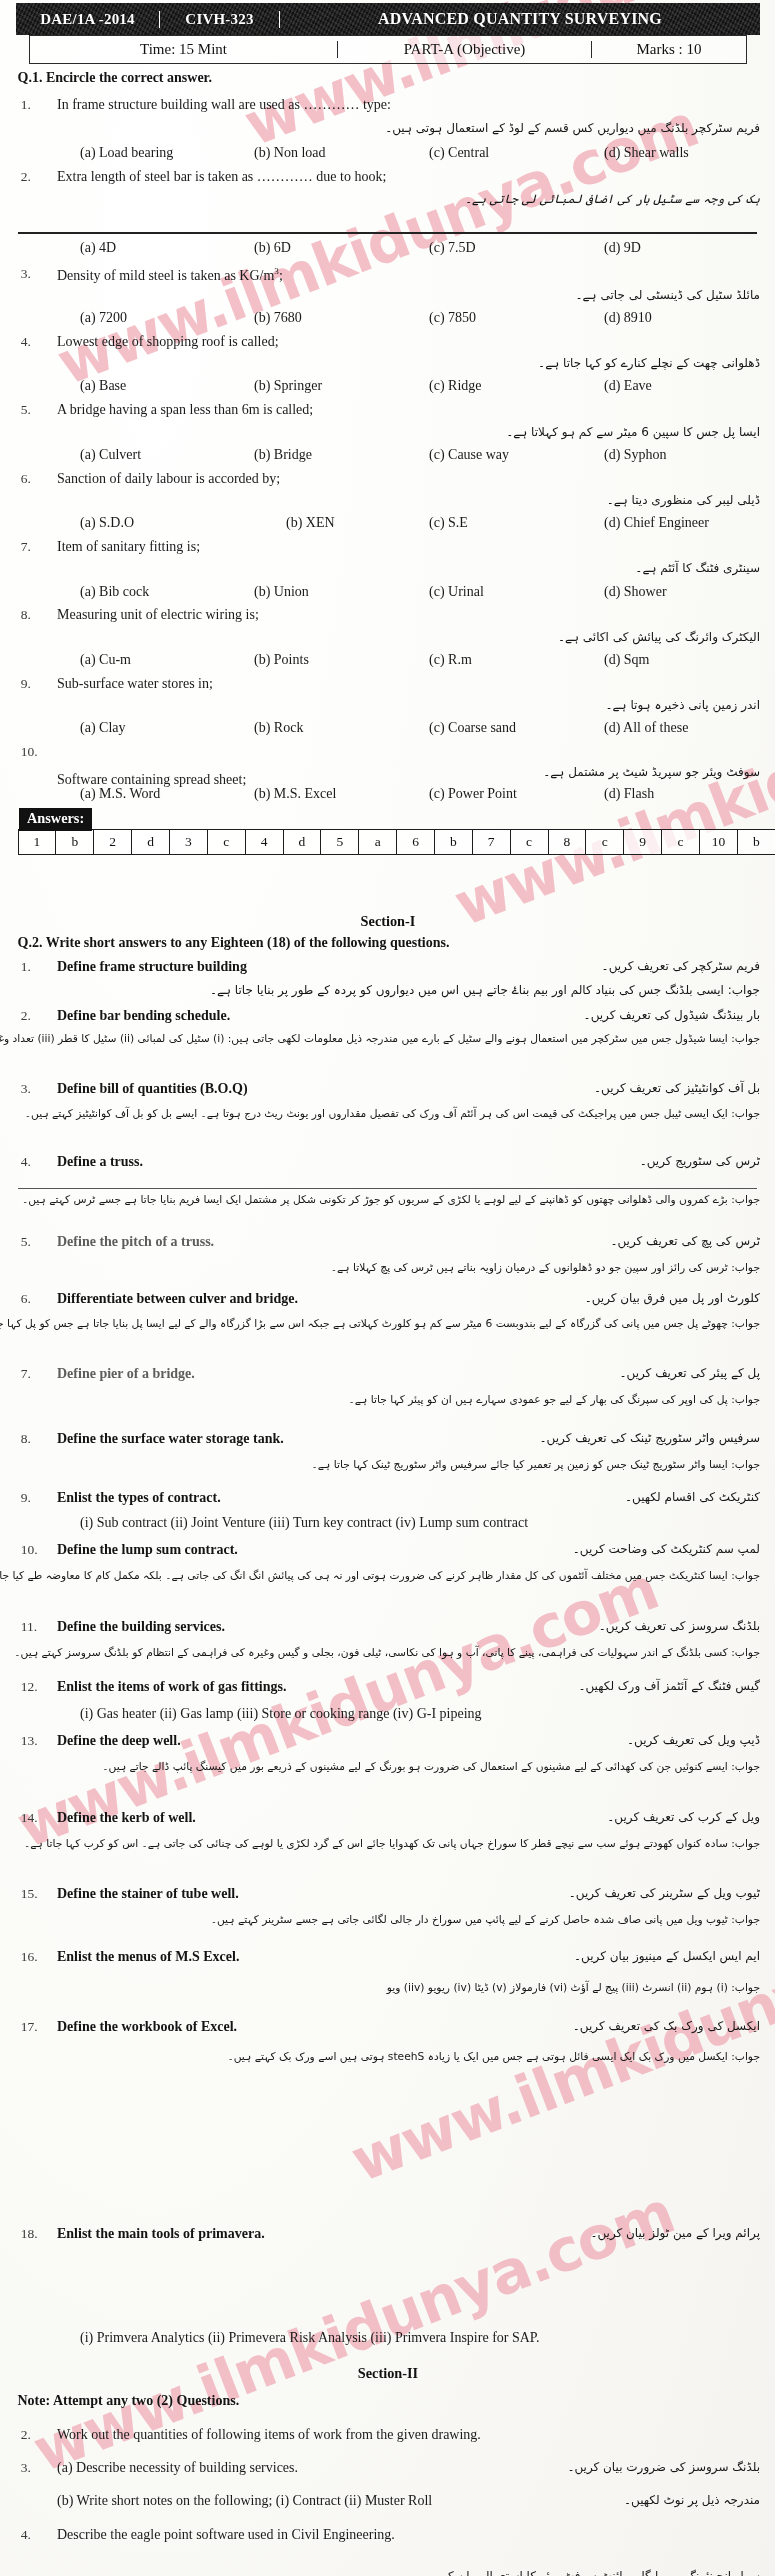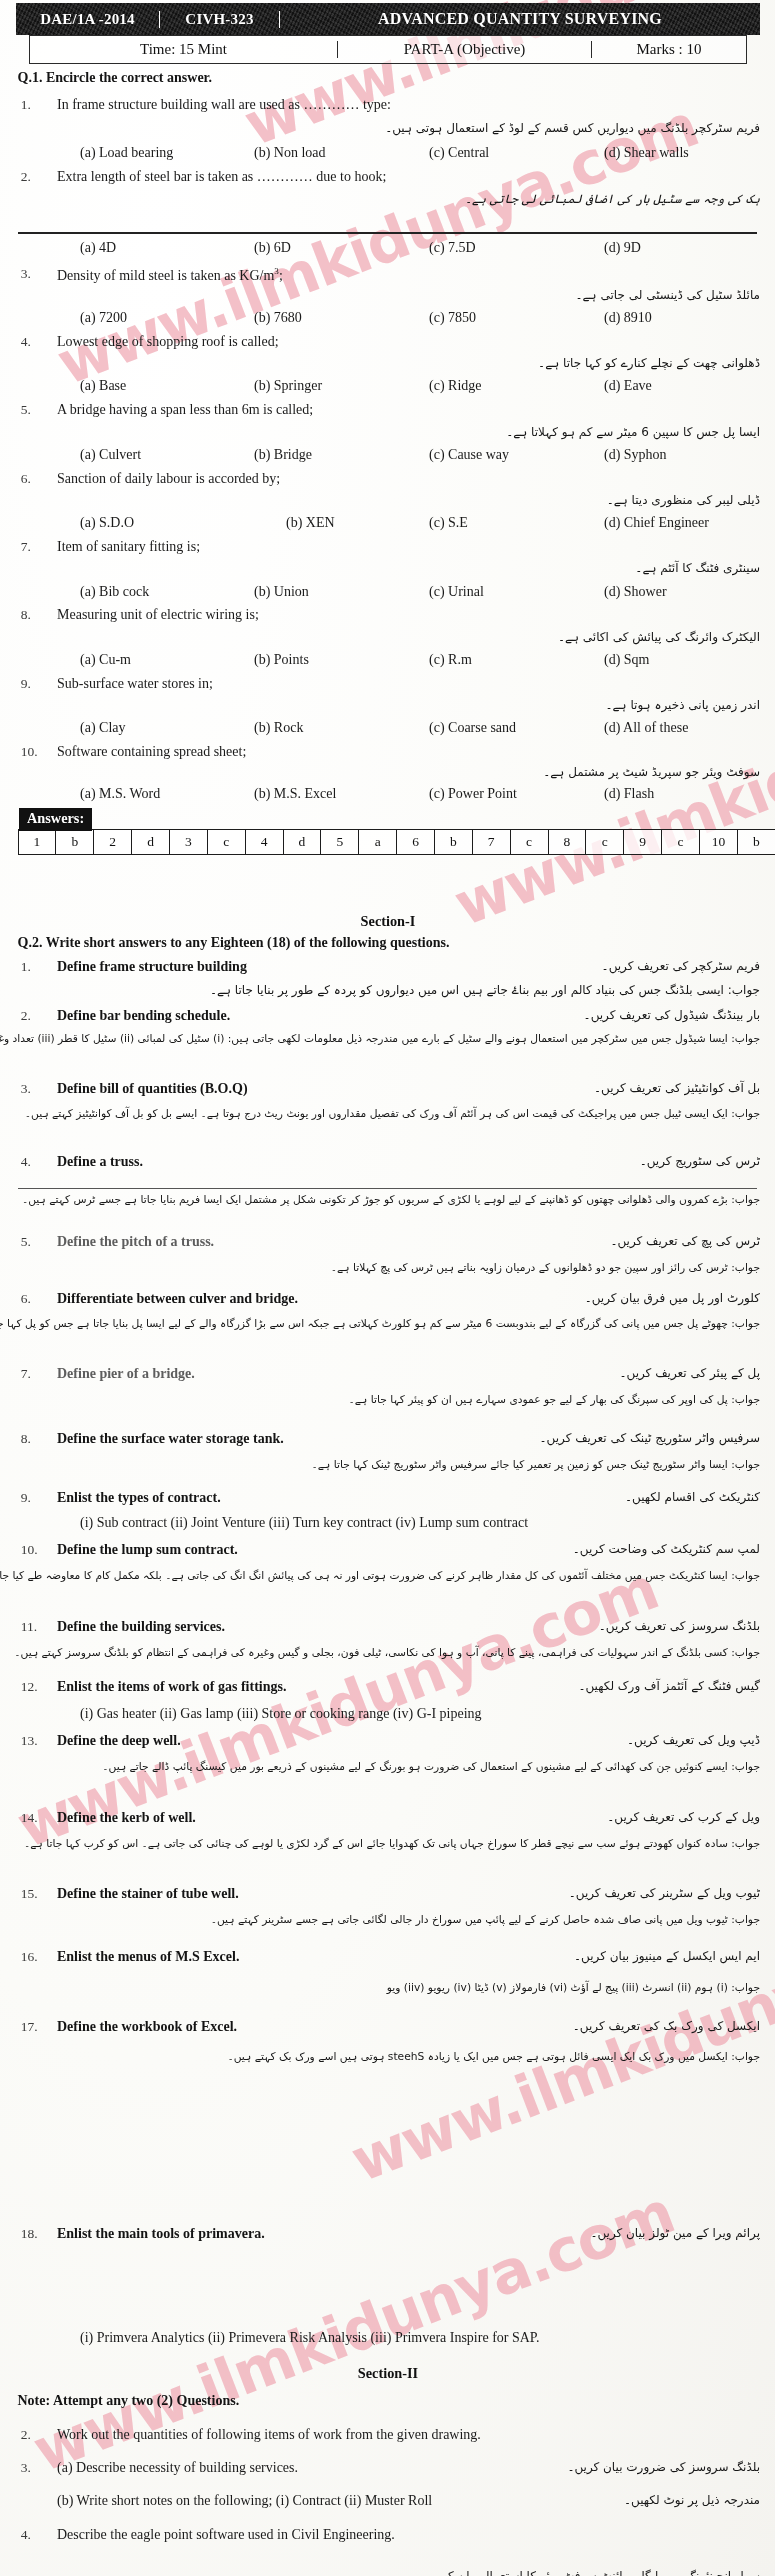--- a/index.html
+++ b/index.html
@@ -211,21 +211,21 @@
 
   <div class="t num" style="left:20.7px;top:676px;">9.</div>
   <div class="t en" style="left:57px;top:676px;">Sub-surface water stores in;</div>
   <div class="t ur" style="right:16px;top:698px;">اندر زمین پانی ذخیرہ ہوتا ہے۔</div>
   <div class="t en" style="left:80px;top:720px;">(a) Clay</div>
   <div class="t en" style="left:254px;top:720px;">(b) Rock</div>
   <div class="t en" style="left:429px;top:720px;">(c) Coarse sand</div>
   <div class="t en" style="left:604px;top:720px;">(d) All of these</div>
 
   <div class="t num" style="left:20.7px;top:744px;">10.</div>
-  <div class="t en" style="left:57px;top:744px;">Software containing spread sheet;</div>
+  <div class="t en" style="left:57px;top:772px;">Software containing spread sheet;</div>
   <div class="t ur" style="right:16px;top:765px;">سوفٹ ویئر جو سپریڈ شیٹ پر مشتمل ہے۔</div>
   <div class="t en" style="left:80px;top:786px;">(a) M.S. Word</div>
   <div class="t en" style="left:254px;top:786px;">(b) M.S. Excel</div>
   <div class="t en" style="left:429px;top:786px;">(c) Power Point</div>
   <div class="t en" style="left:604px;top:786px;">(d) Flash</div>
 
   <div class="answers-label">Answers:</div>
   <table class="ans-table">
     <tbody>
         <tr>

